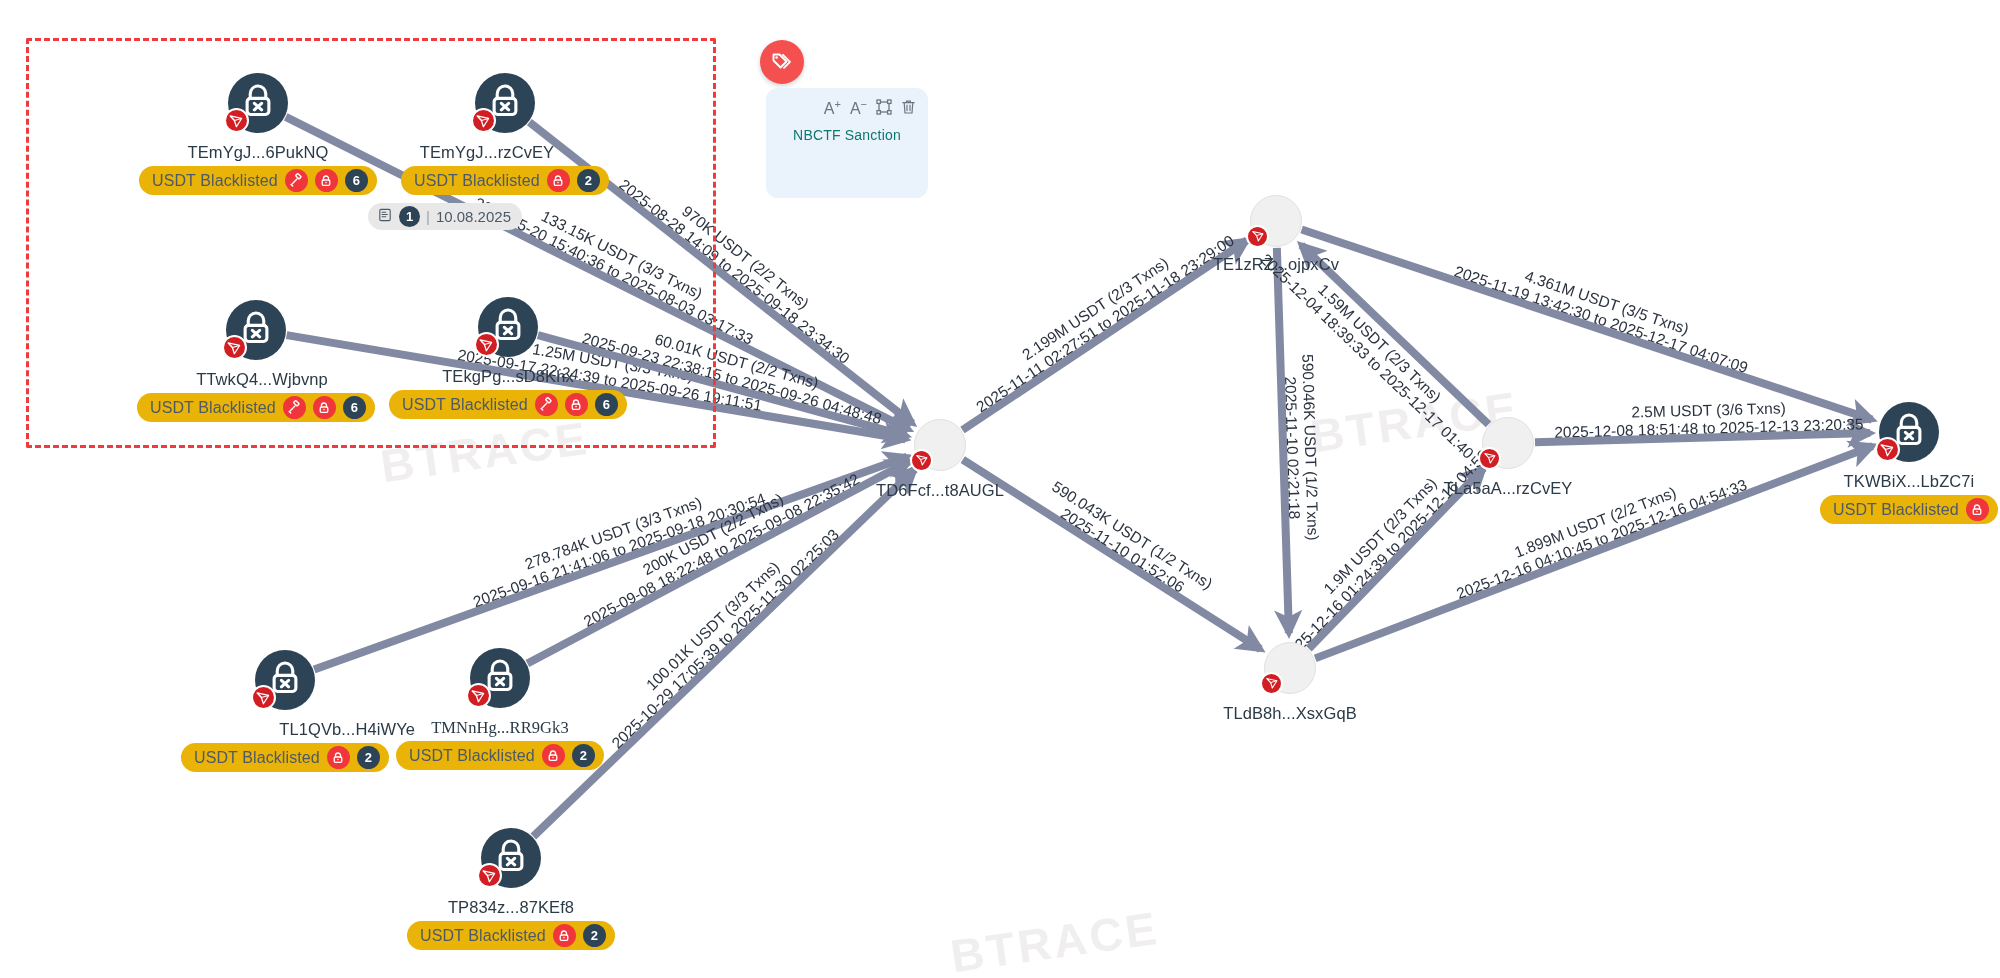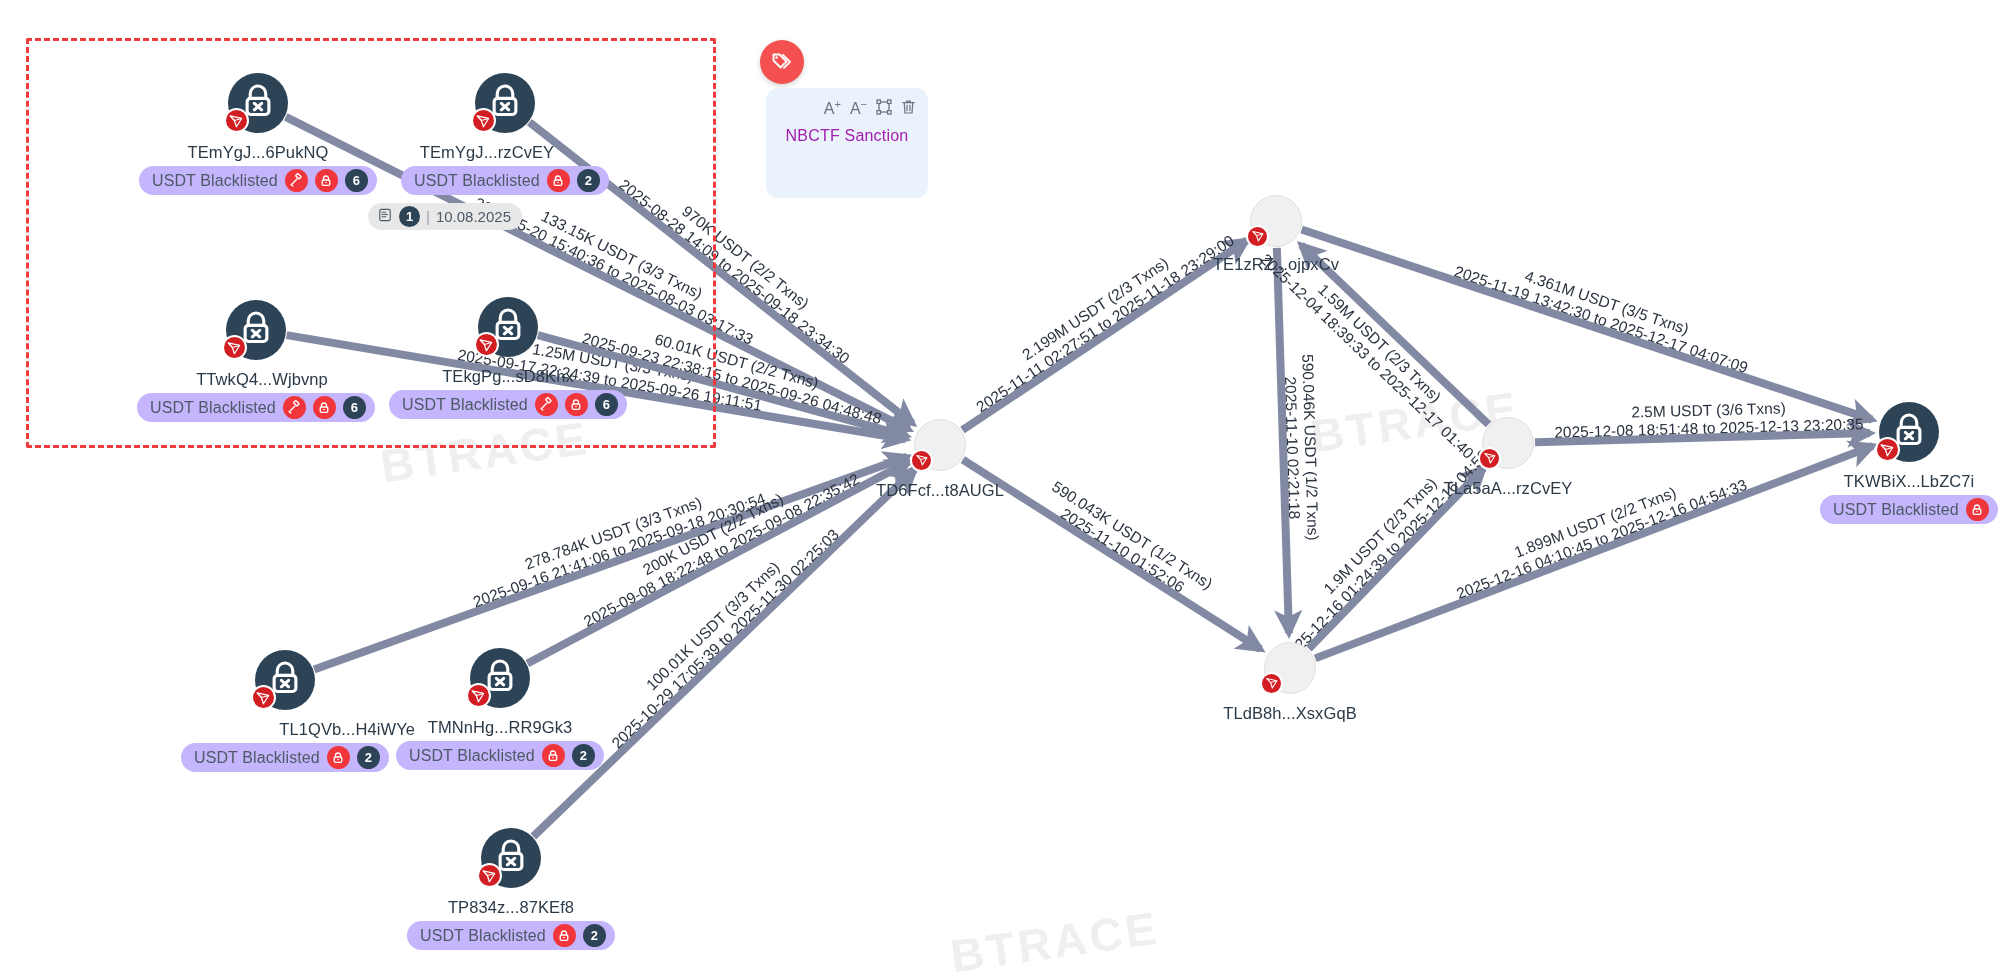--- a/index.html
+++ b/index.html
@@ -56,22 +56,22 @@
     border-radius: 12px 12px 12px 12px;
     padding: 10px 12px 0 12px;
   }
   .ann-tools {
     display: flex; justify-content: flex-end; align-items: center;
     gap: 9px; color: #6b7684; font-size: 16px; height: 20px;
   }
   .ann-tools span { cursor: pointer; line-height: 1; }
   .ann-text {
     margin-top: 9px;
-    font-size: 16px;
-    color: #a21caf;
+    font-size: 14px;
+    color: #0f766e;
     text-align: center;
     letter-spacing: .2px;
   }
   .sup { font-size: 11px; vertical-align: super; }
 
   
   .node { position: absolute; }
   .node-circle {
     position: absolute;
     border-radius: 50%;
@@ -91,21 +91,21 @@
     position: absolute;
     font-size: 16.5px;
     color: #2b3a47;
     white-space: nowrap;
     text-align: center;
     letter-spacing: .1px;
   }
   .tag-pill {
     position: absolute;
     height: 29px;
-    background: #c4b5fd;
+    background: #eab308;
     border-radius: 15px;
     display: flex; align-items: center; gap: 7px;
     padding: 0 9px 0 13px;
     white-space: nowrap;
   }
   .tag-pill .tag-text {
     font-size: 16px; color: #4d5a66; letter-spacing: .1px;
   }
   .ico-round {
     width: 23px; height: 23px; border-radius: 50%;
@@ -403,21 +403,21 @@
               <rect x="8.6" y="15" width="16.8" height="12.4" rx="2.6"></rect>
               <path d="M14.2 18.8 L19.8 23.8 M19.8 18.8 L14.2 23.8"></path>
             </svg></span>
         </div>
         <div class="chain-badge" style="width: 25px; height: 25px; left: 465.934px; top: 683.357px;">
           <svg width="16" height="16" viewBox="0 0 24 24">
             <path d="M3.2 4.4 L20.4 8.2 L12.6 20.6 L9.6 11.2 Z" fill="none" stroke="#ffffff" stroke-width="1.9" stroke-linejoin="round"></path>
             <path d="M3.2 4.4 L9.6 11.2 L20.4 8.2" fill="none" stroke="#ffffff" stroke-width="1.6" stroke-linejoin="round"></path>
           </svg>
         </div>
-        <div class="node-label" style="left: 370px; top: 718px; width: 260px;">TMNnHg...RR9Gk3</div>
+        <div class="node-label" style="left: 370px; top: 718px; width: 260px; font-family: Liberation Serif, serif;">TMNnHg...RR9Gk3</div>
         <div class="tag-pill" style="left: 396px; top: 741px;">
           <span class="tag-text">USDT Blacklisted</span>
           <span class="ico-round ico-red">
             <svg width="14" height="14" viewBox="0 0 20 20" fill="none" stroke="#ffffff" stroke-width="1.9" stroke-linecap="round" stroke-linejoin="round">
               <path d="M6.4 8.6 V6.4 a3.6 3.6 0 0 1 7.2 0 V8.6"></path>
               <rect x="4.6" y="8.6" width="10.8" height="7.6" rx="1.8"></rect>
               <circle cx="10" cy="12.2" r="1.15" fill="#ffffff" stroke="none"></circle>
             </svg>
           </span>
           <span class="ico-round ico-navy">

